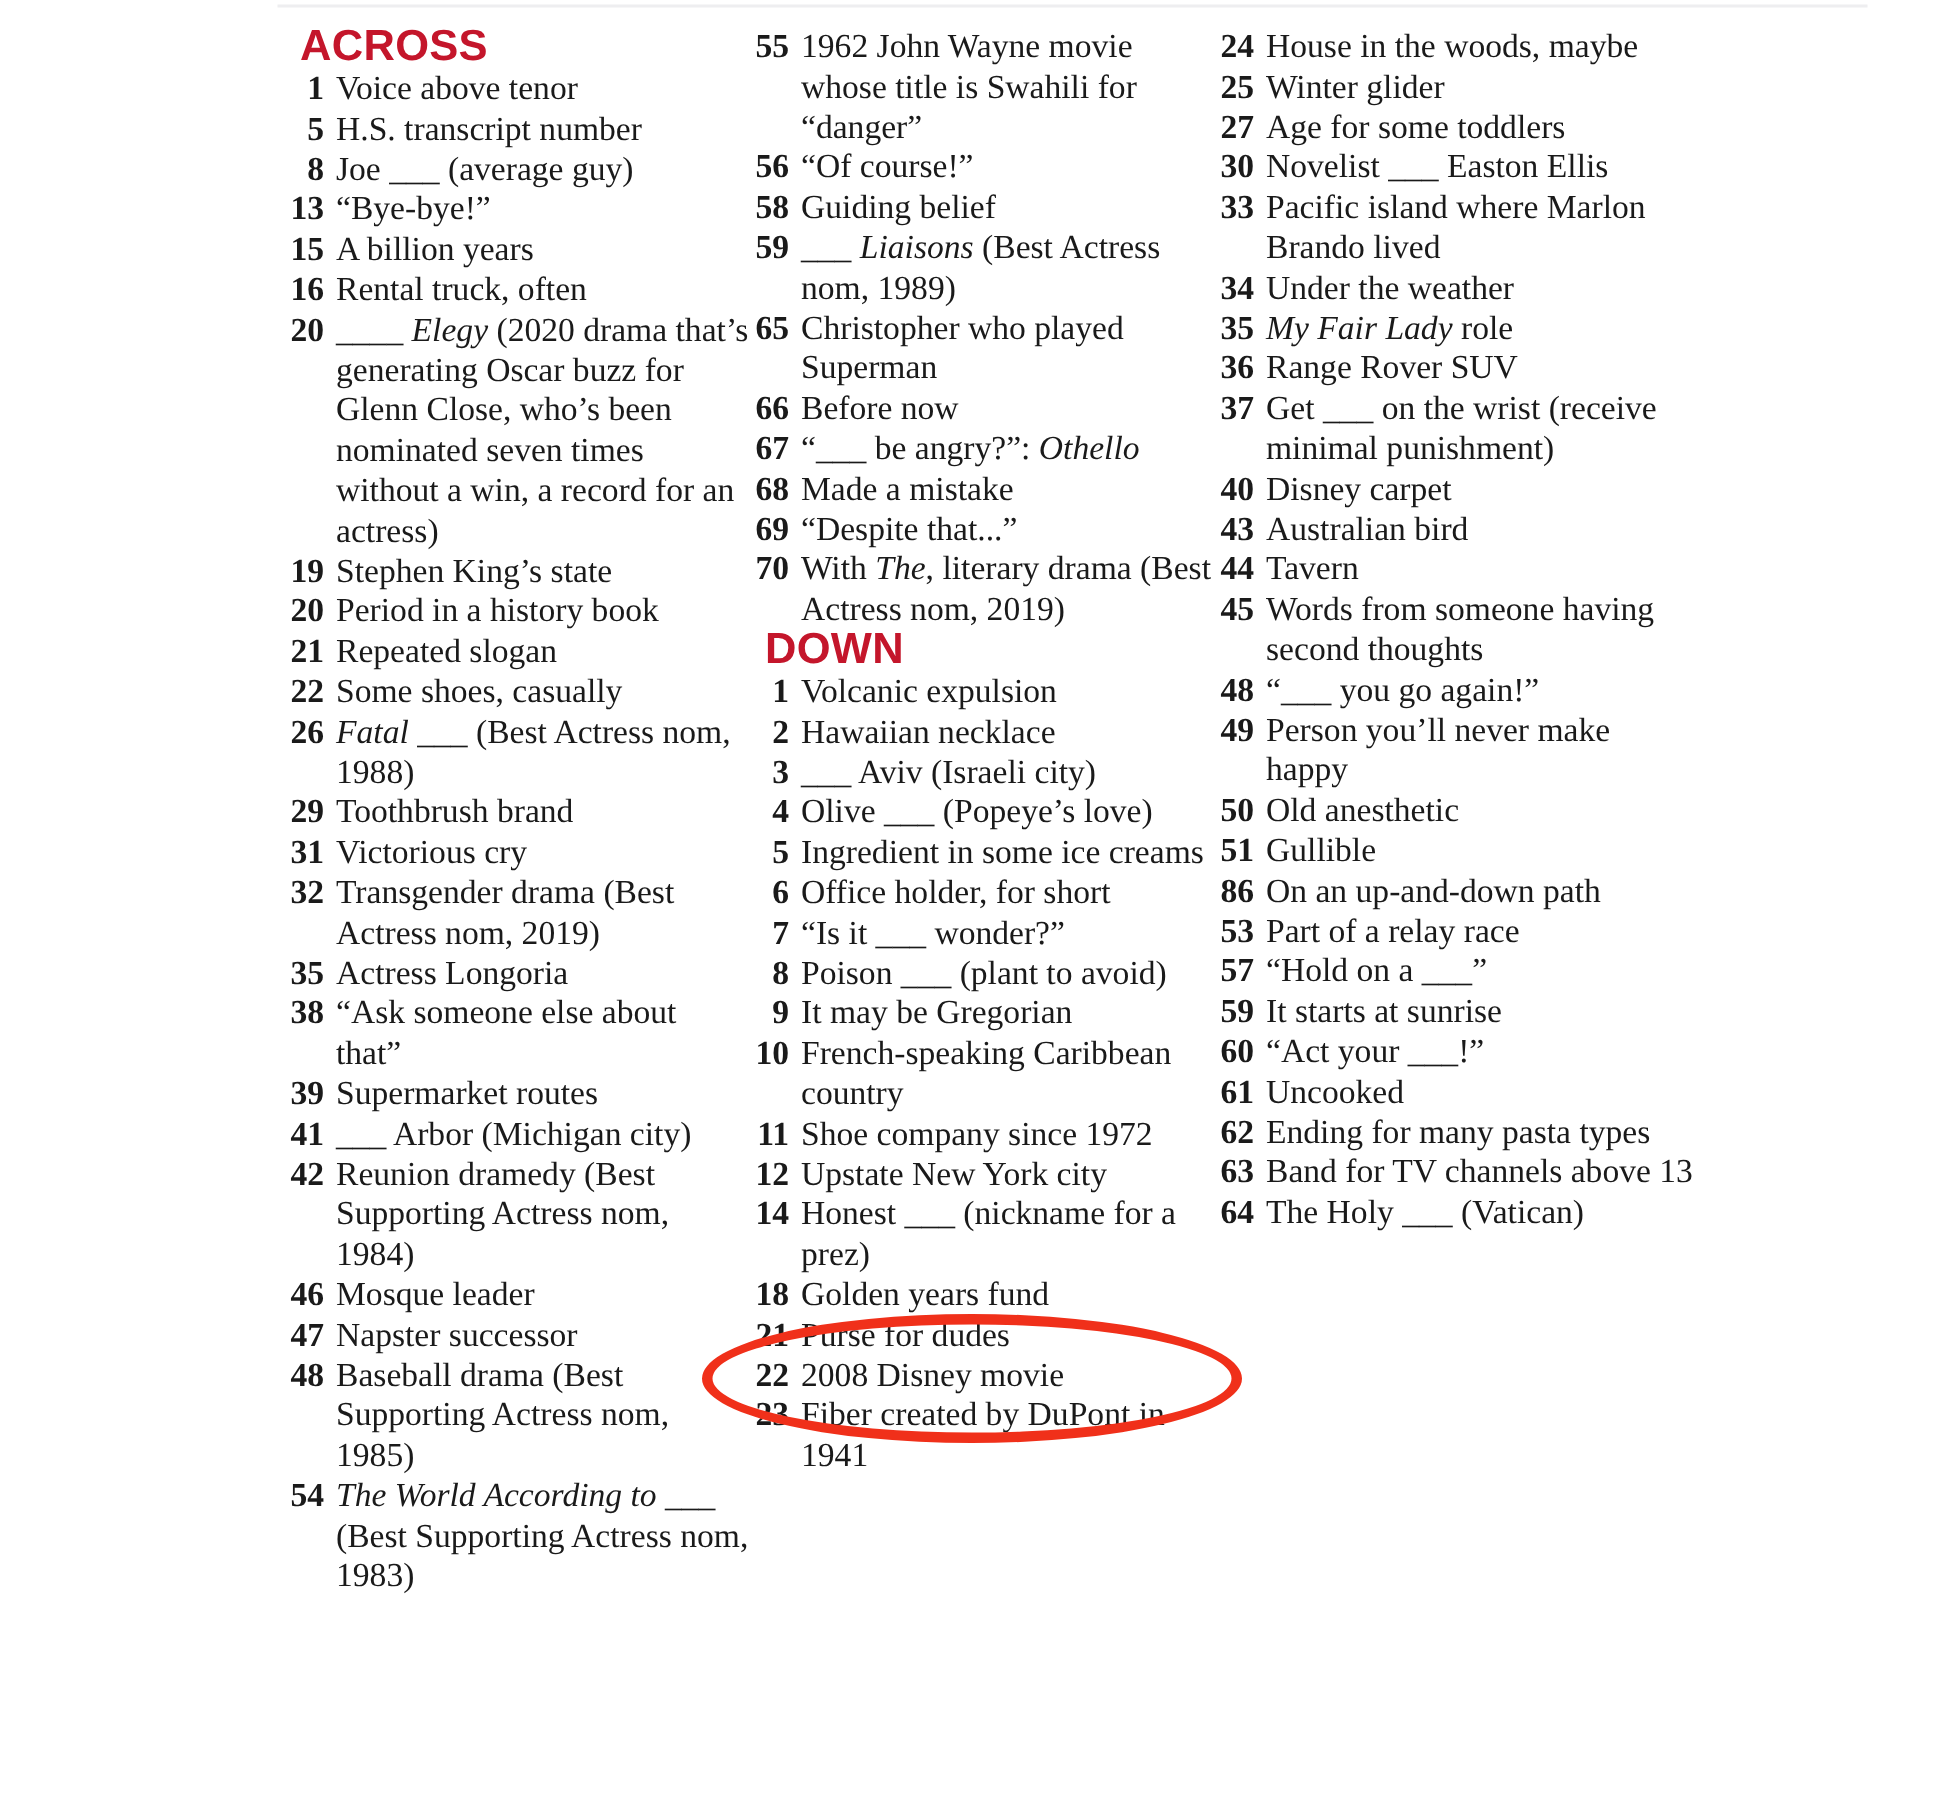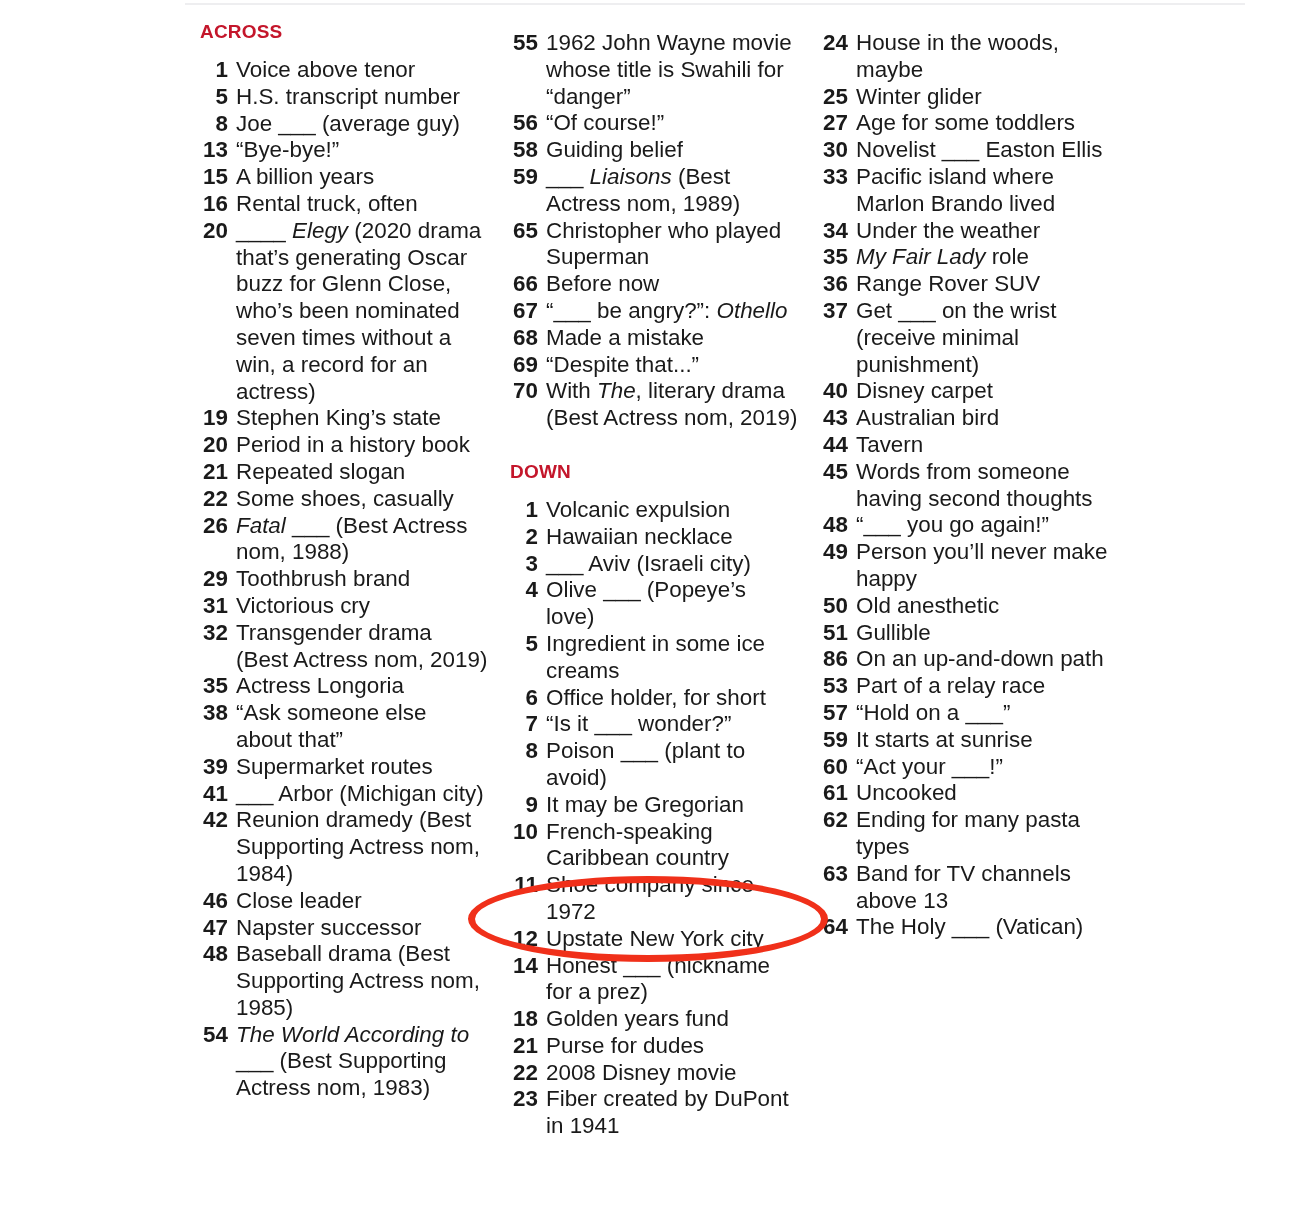--- a/index.html
+++ b/index.html
@@ -37,31 +37,32 @@
   .clue-column {
     box-sizing: border-box;
   }
   .col-1 { width: 310px; margin-left: 190px; }
   .col-2 { width: 310px; }
   .col-3 { width: 320px; }
 
   .section-head {
     color: #C4162B;
     font-weight: bold;
-    font-size: 19px;
+    font-size: 29px;
     letter-spacing: 0.2px;
     line-height: 27px;
     margin: 0 0 1px 10px;
   }
-  .section-head.down-head { margin-top: 26px; }
+  .section-head.down-head { }
 
   ul.clue-list {
     list-style: none;
-    margin: 12px;
+    margin: 0;
     padding: 0;
+    font-family: Liberation Serif, serif;
   }
 
   li.clue {
     display: flex;
     align-items: flex-start;
     font-size: 22.4px;
     line-height: 26.8px;
     margin: 0;
     padding: 0;
   }
@@ -179,21 +180,21 @@
         <li class="clue">
           <span class="clue-num">41</span>
           <span class="clue-text">___ Arbor (Michigan city)</span>
         </li>
         <li class="clue">
           <span class="clue-num">42</span>
           <span class="clue-text">Reunion dramedy (Best Supporting Actress nom, 1984)</span>
         </li>
         <li class="clue">
           <span class="clue-num">46</span>
-          <span class="clue-text">Close leader</span>
+          <span class="clue-text">Mosque leader</span>
         </li>
         <li class="clue">
           <span class="clue-num">47</span>
           <span class="clue-text">Napster successor</span>
         </li>
         <li class="clue">
           <span class="clue-num">48</span>
           <span class="clue-text">Baseball drama (Best Supporting Actress nom, 1985)</span>
         </li>
         <li class="clue">

